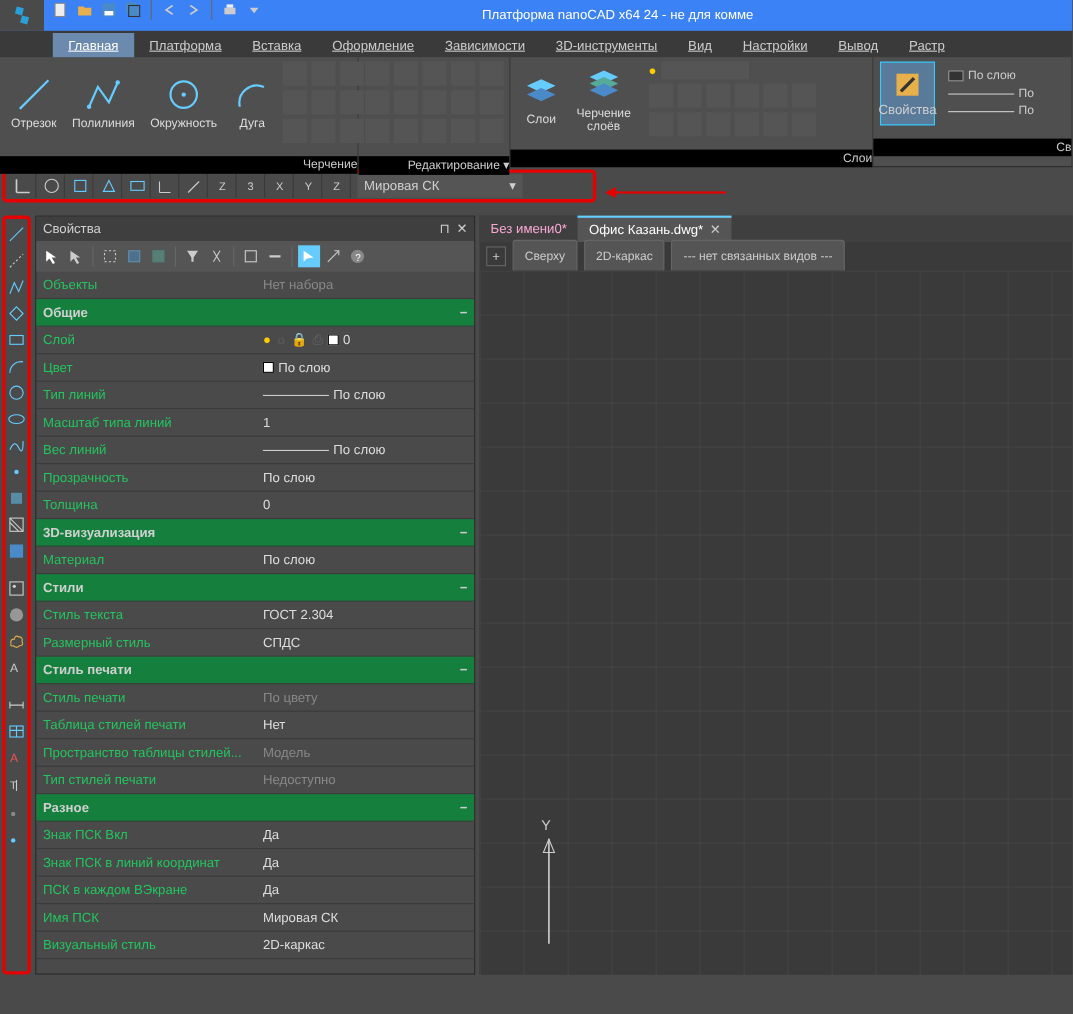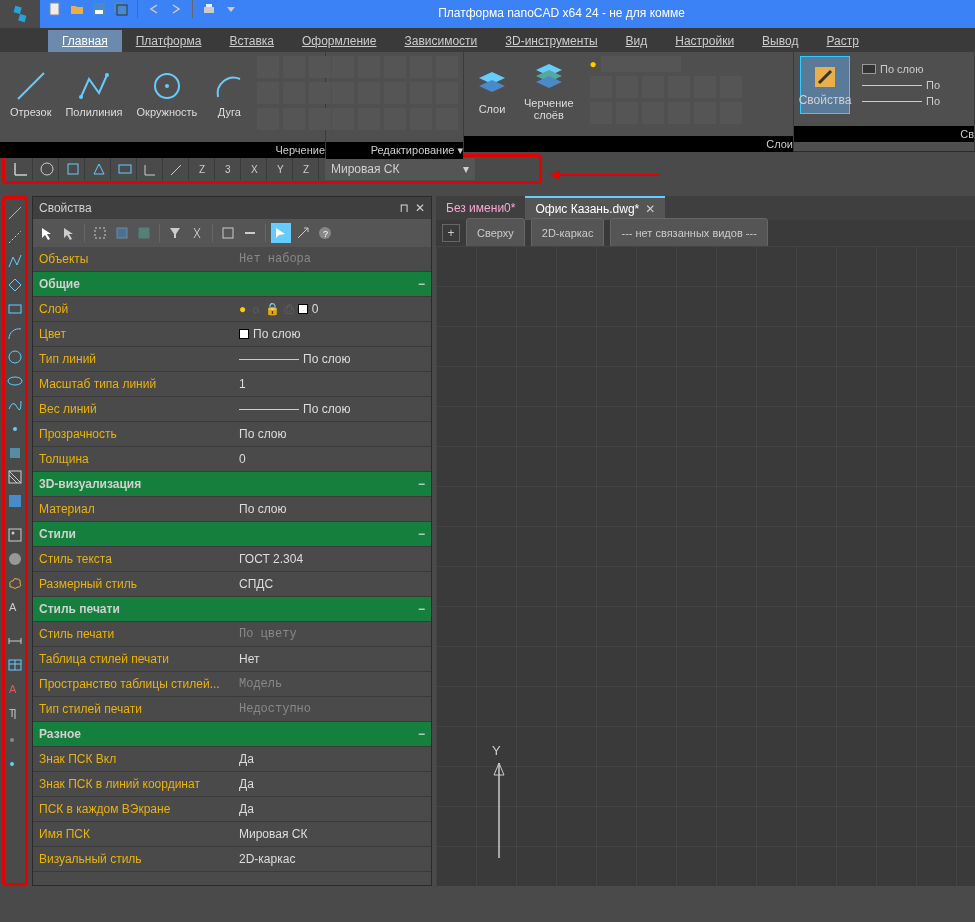--- a/index.html
+++ b/index.html
@@ -46,23 +46,23 @@
 .left-rail .vb { width:20px; height:20px; display:flex; align-items:center; justify-content:center; cursor:pointer;}
 
 
 .prop-panel { position:absolute; left:32px; top:196px; width:400px; height:690px; background:#4a4a4a; border:1px solid #2a2a2a; display:flex; flex-direction:column;}
 .prop-title { height:22px; background:#3f3f3f; display:flex; align-items:center; padding:0 6px; justify-content:space-between;}
 .prop-title-btns { display:flex; gap:6px;}
 .prop-toolbar { height:28px; background:#555; display:flex; align-items:center; padding:0 4px; gap:2px;}
 .prop-toolbar .tb { width:20px; height:20px; display:flex; align-items:center; justify-content:center; cursor:pointer;}
 .prop-row { display:flex; align-items:center; height:25px; border-bottom:1px solid #3a3a3a; padding:0 6px;}
 .prop-row.header { background:#15803d; font-weight:bold; justify-content:space-between;}
-.prop-row .k { flex:0 0 200px; color:#eab308; }
+.prop-row .k { flex:0 0 200px; color:#22c55e; }
 .prop-row .v { flex:1; color:#ddd; display:flex; align-items:center; gap:4px;}
-.prop-row .v.dim { color:#888;font-family:Liberation Mono, monospace; }
+.prop-row .v.dim { color:#888; }
 .collapse { color:#ccc; font-weight:bold; }
 
 
 .draw-area { position:absolute; left:436px; top:196px; right:0; height:690px; background:#3a3a3a; }
 .doc-tabs { height:24px; background:#3f3f3f; display:flex; align-items:center;}
 .doc-tab { padding:4px 10px; color:#f9a8d4; cursor:pointer; display:flex; align-items:center; gap:6px;}
 .doc-tab.active { background:#555; color:#fff; border-top:2px solid #6cf;}
 .close-x { cursor:pointer; color:#ccc;}
 .view-bar { height:26px; display:flex; align-items:center; padding:0 6px; gap:6px;}
 .view-btn { padding:8px 10px; background:#555; border:1px solid #666; border-radius:3px; color:#ccc; font-size:11px; cursor:pointer;}

